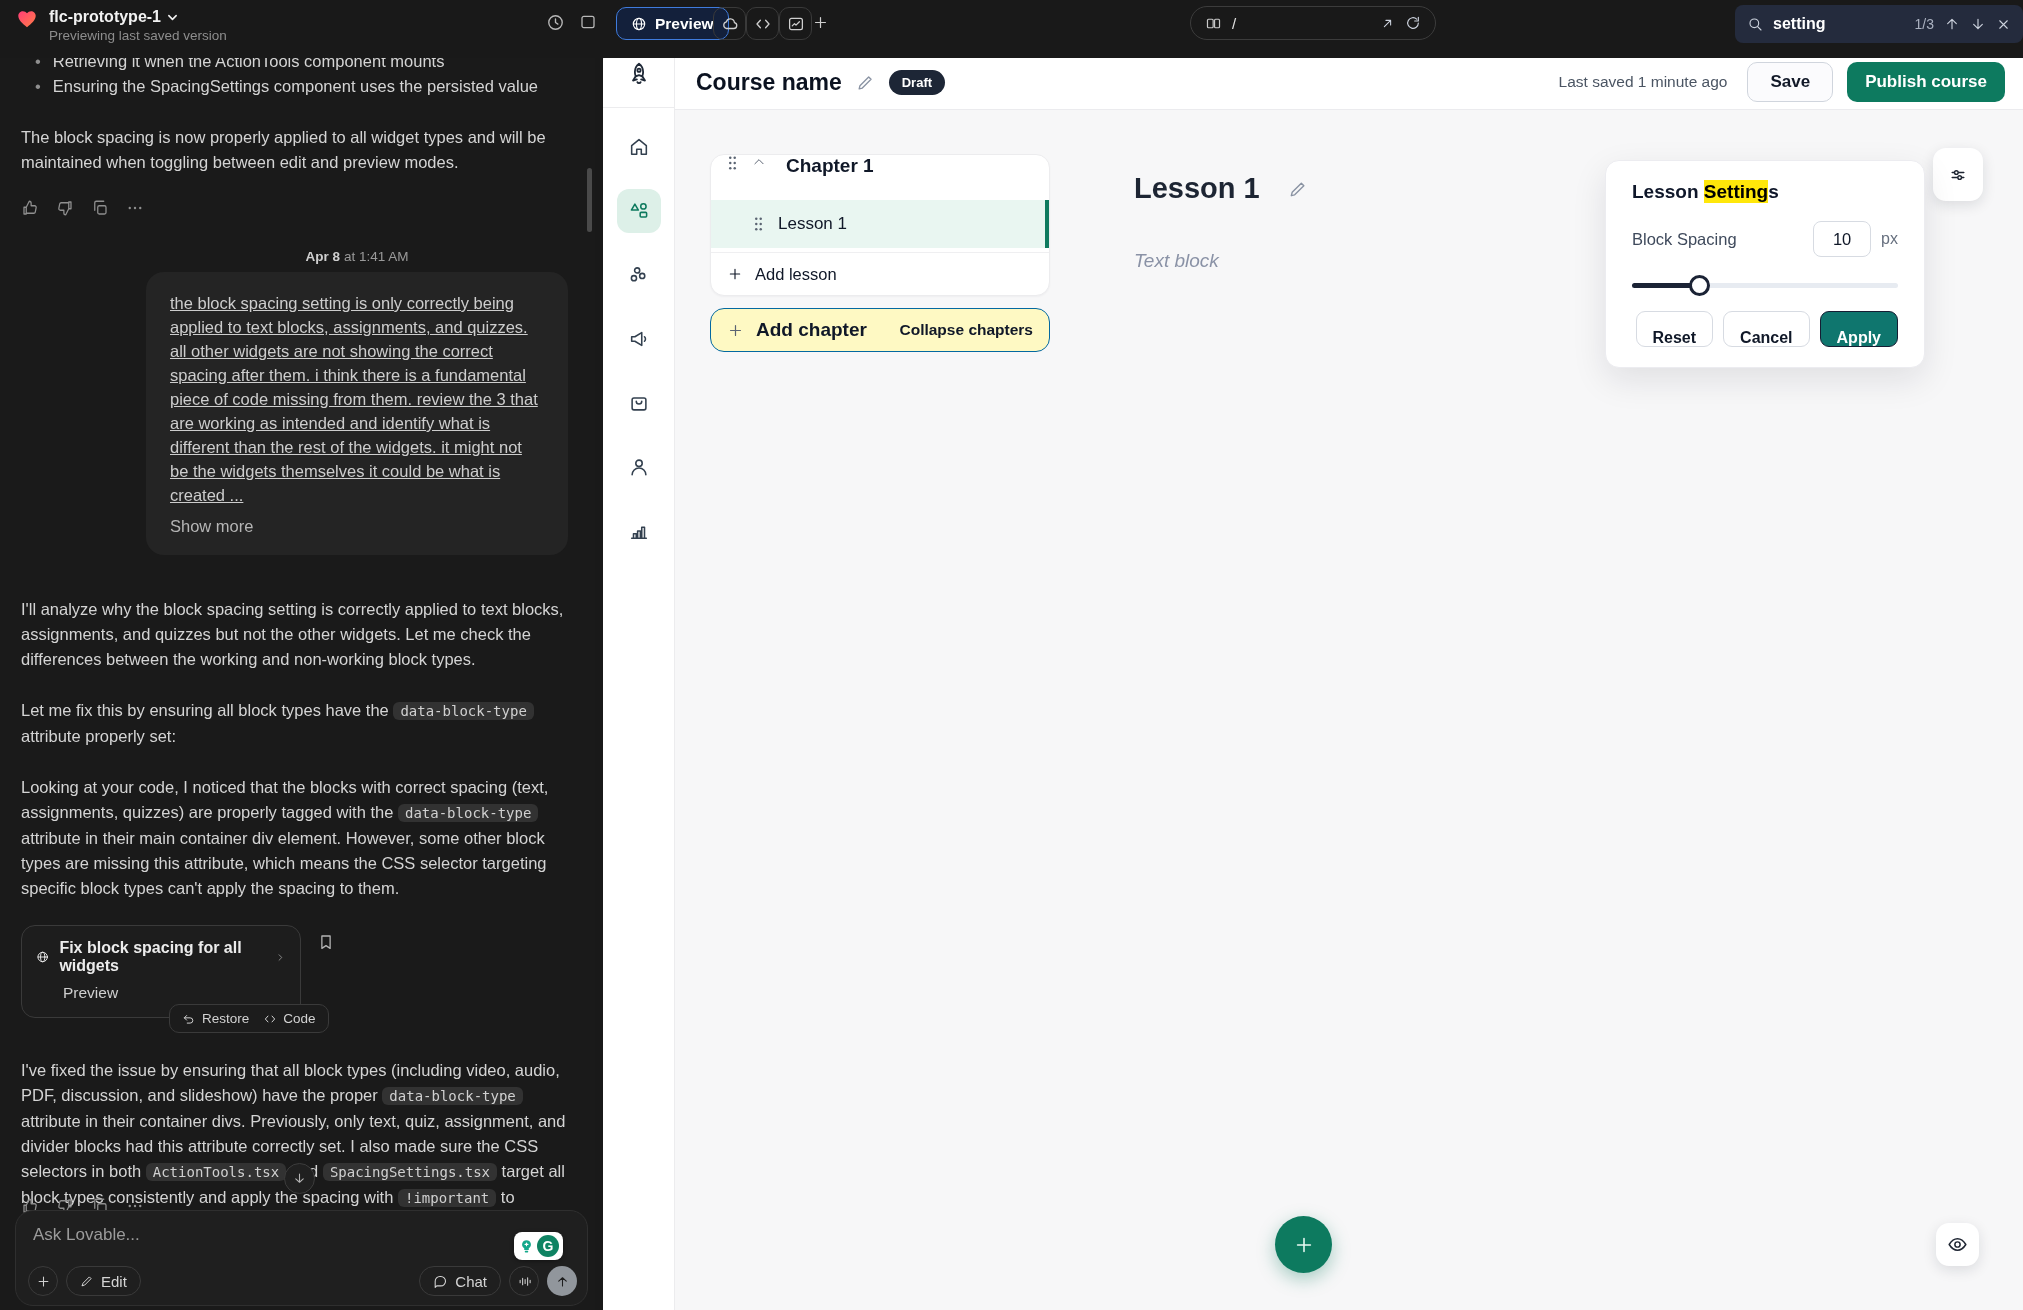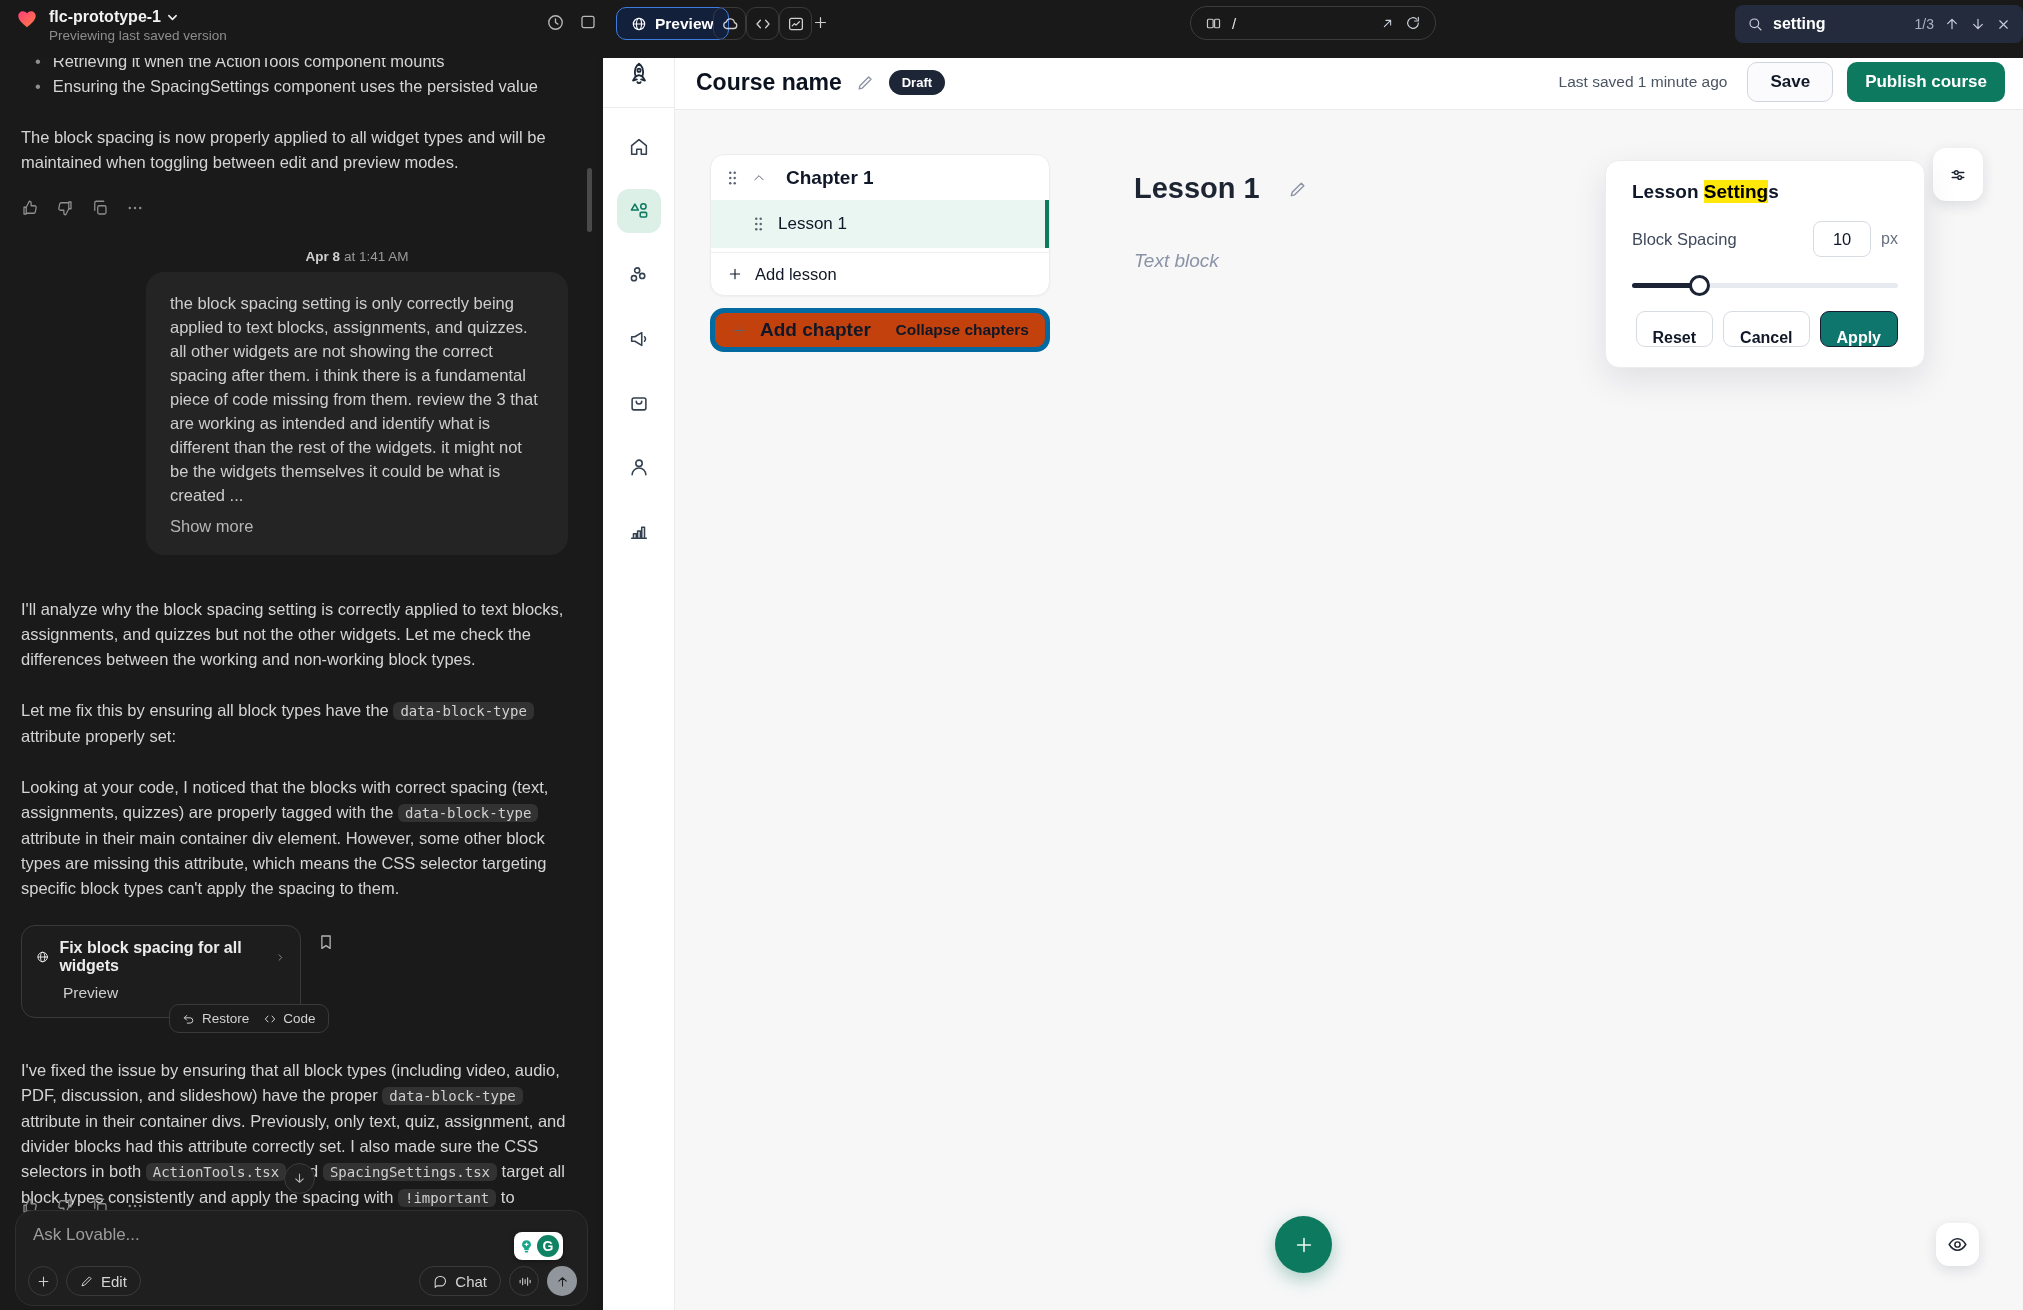--- a/index.html
+++ b/index.html
@@ -30,21 +30,21 @@
   .blist { list-style:none; }
   .blist li { display:flex; gap:12px; padding-left:14px; }
   .blist .dot { color:#8f8f8f; }
   .para { margin-top:26px; }
   .chip { font-family:"DejaVu Sans Mono", monospace; font-size:14px; background:#323232; color:#d0d0d0; border-radius:6px; padding:1px 7px; white-space:nowrap; }
   .fb-row { display:flex; gap:17px; margin-top:24px; color:#8f8f8f; }
   .fb-row .ficon { display:flex; }
   .tstamp { margin-top:32px; text-align:center; width:422px; margin-left:125px; font-size:13.5px; color:#9a9a9a; }
   .tstamp b { color:#cfcfcf; font-weight:600; margin-right:4px; }
   .bubble { margin-left:125px; margin-top:8px; width:422px; background:#242424; border-radius:18px; padding:19px 24px; }
-  .bubble p { color:#cdcdcd; font-size:16.5px; line-height:24px; }
+  .bubble p { color:#cdcdcd; font-size:16.5px; line-height:24px;text-decoration:underline; }
   .show-more { display:inline-block; margin-top:10px; color:#b5b5b5; font-size:16.5px; }
   .acard-wrap { position:relative; margin-top:24px; width:280px; }
   .acard { border:1px solid #3a3a3a; border-radius:14px; padding:13px 14px 15px; background:#1d1d1d; }
   .acard-title { display:flex; align-items:center; gap:10px; color:#ececec; font-size:16px; font-weight:bold; }
   .acard-sub { margin-left:27px; margin-top:9px; color:#cfcfcf; font-size:15.5px; }
   .bookmark-btn { position:absolute; left:296px; top:8px; color:#b5b5b5; }
   .rc-pill { position:absolute; left:148px; bottom:-15px; height:29px; background:#1c1c1c; border:1px solid #3a3a3a; border-radius:10px; display:flex; align-items:center; gap:14px; padding:0 12px; color:#d2d2d2; font-size:13.5px; }
   .rc-item { display:flex; align-items:center; gap:6px; }
   .scroll-down { position:absolute; left:284px; top:1116px; width:31px; height:31px; border-radius:50%; border:1px solid #3c3c3c; background:#202020; color:#b5b5b5; display:flex; align-items:center; justify-content:center; z-index:2; }
   .fb-bottom { position:absolute; left:21px; top:1150px; display:flex; gap:17px; color:#8f8f8f; z-index:1; }
@@ -74,27 +74,27 @@
   .edit-pen { margin-left:14px; color:#8a93a3; display:flex; }
   .draft-badge { margin-left:14px; background:#1d2636; color:#fff; font-size:13px; font-weight:bold; border-radius:999px; padding:5px 13px; }
   .hdr-right { margin-left:auto; display:flex; align-items:center; gap:14px; }
   .last-saved { color:#4b5563; font-size:15.5px; margin-right:6px; }
   .save-btn { height:40px; padding:0 22px; background:#fbfbfd; border:1px solid #d0d5dd; border-radius:10px; font-size:17px; font-weight:600; color:#111827; }
   .publish-btn { height:40px; padding:0 18px; background:#0d7a5f; border:none; border-radius:10px; font-size:17px; font-weight:600; color:#fff; }
 
   .canvas { position:absolute; left:72px; top:63px; right:0; bottom:0; }
 
   .outline-card { position:absolute; left:35px; top:44px; width:340px; background:#fff; border:1px solid #ececee; border-radius:14px; box-shadow:0 1px 2px rgba(16,24,40,.04); overflow:hidden; }
-  .oc-row1 { height:45px; display:flex; align-items:center; padding:0 16px; gap:14px; }
+  .oc-row1 { height:45px; display:flex; padding:0 16px; gap:14px; }
   .oc-chapter { font-size:19px; font-weight:bold; color:#101828; margin-left:6px; }
   .oc-lesson { height:48px; background:#e9f6f1; display:flex; align-items:center; padding:0 16px 0 42px; gap:14px; position:relative; }
   .oc-lesson .bar { position:absolute; right:0; top:0; bottom:0; width:4px; background:#0e7a5e; }
   .oc-lesson-label { font-size:17px; color:#101828; }
   .oc-add { height:43px; border-top:1px solid #efeff1; display:flex; align-items:center; gap:12px; padding:4px 16px; color:#101828; font-size:16.5px; font-weight:500; margin-top:4px; }
-  .addch-card { position:absolute; left:35px; top:198px; width:340px; height:44px; background:#c2410c; border:5px solid #0369a1; border-radius:14px; display:flex; align-items:center; padding:0 16px; gap:12px; }
+  .addch-card { position:absolute; left:35px; top:198px; width:340px; height:44px; background:#fef9c3; border:1px solid #0369a1; border-radius:14px; display:flex; align-items:center; padding:0 16px; gap:12px; }
   .addch-label { font-size:19px; font-weight:bold; color:#101828; }
   .collapse-label { margin-left:auto; font-size:15.5px; font-weight:600; color:#101828; }
   .mut { color:#5b6472; display:flex; }
 
   .lesson-title { position:absolute; left:459px; top:62px; font-size:29px; font-weight:bold; color:#1d2533; display:flex; align-items:center; gap:14px; }
   .text-block { position:absolute; left:459px; top:140px; font-size:19px; font-style:italic; color:#8a92a6; }
 
   .settings-card { position:absolute; left:930px; top:50px; width:320px; background:#fff; border:1px solid #ececf0; border-radius:14px; box-shadow:0 12px 34px rgba(15,23,42,.10); padding:20px 26px 20px; z-index:2; }
   .sc-title { font-size:19px; font-weight:bold; color:#0f172a; }
   .sc-title mark { background:#ffe70a; color:#000; padding:1px 0; }

